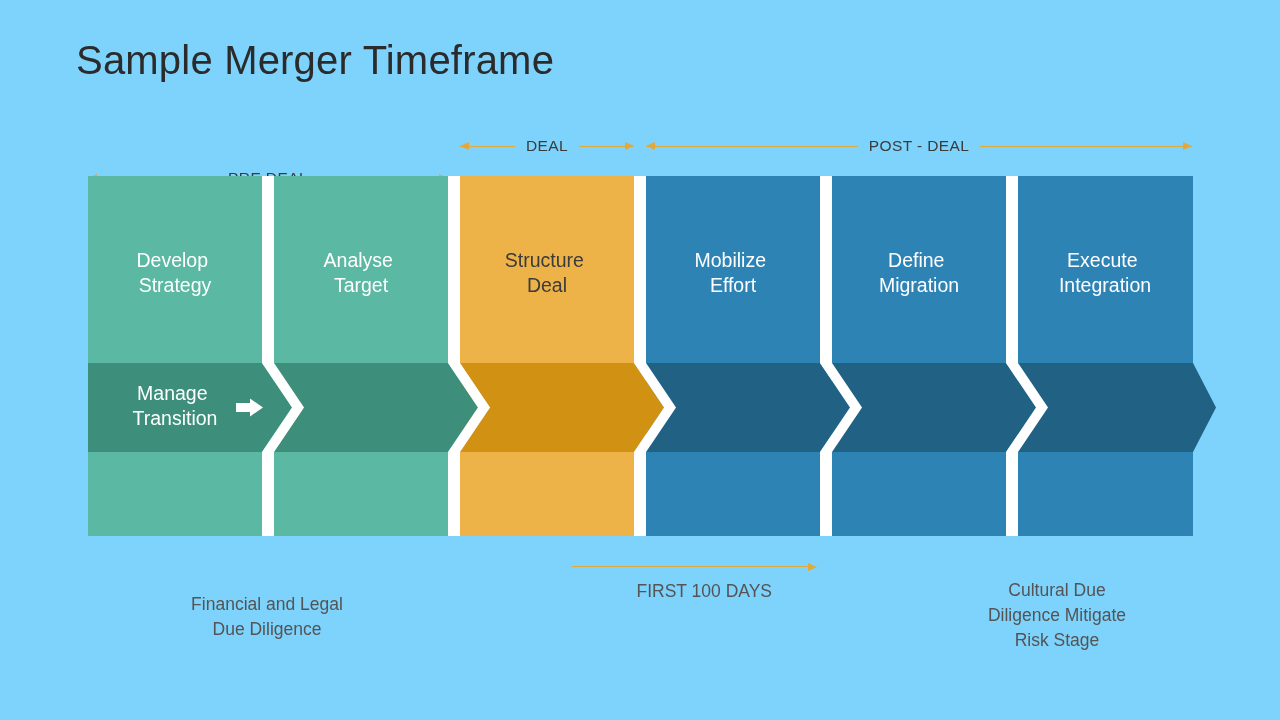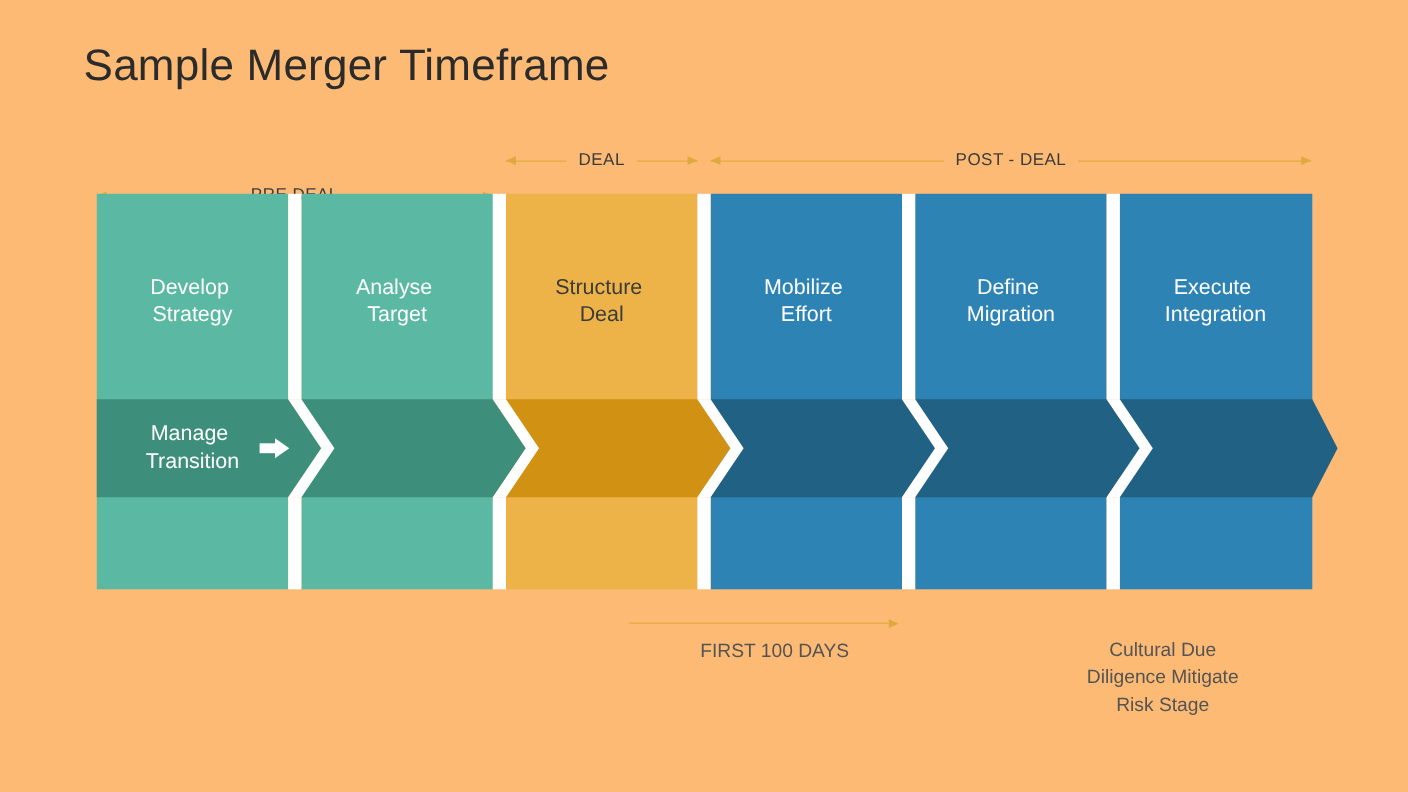--- a/index.html
+++ b/index.html
@@ -3,21 +3,21 @@
 <meta charset="utf-8">
 <title>Sample Merger Timeframe</title>
 <style>
   * { box-sizing: border-box; margin: 0; padding: 0; }
   html, body {
     width: 1280px; height: 720px;
     background: #ffffff;
     font-family: "Liberation Sans", sans-serif;
     overflow: hidden;
   }
-  .slide { position: relative; width: 1280px; height: 720px; background: #fdba74; }
+  .slide { position: relative; width: 1280px; height: 720px; background: #7dd3fc; }
 
   
   .title {
     position: absolute;
     left: 76px; top: 38px;
     font-size: 40px;
     font-weight: 400;
     color: #2b2b2b;
     letter-spacing: 0.2px;
     white-space: nowrap;
@@ -196,18 +196,20 @@
       </g>
 
     </svg>
   </div>
 
   <div class="days-arrow">
     <div class="line" style="background: rgb(224, 169, 60);"></div>
     <span class="ah right" style="border-left-color: rgb(224, 169, 60);"></span>
   </div>
 
+  <div class="note note-left" style="color: rgb(84, 84, 84);">Financial and Legal
+Due Diligence</div>
   <div class="note note-mid" style="color: rgb(84, 84, 84);">FIRST 100 DAYS</div>
   <div class="note note-right" style="color: rgb(84, 84, 84);">Cultural Due
 Diligence Mitigate
 Risk Stage</div>
 
 </div>
 
 </body></html>

